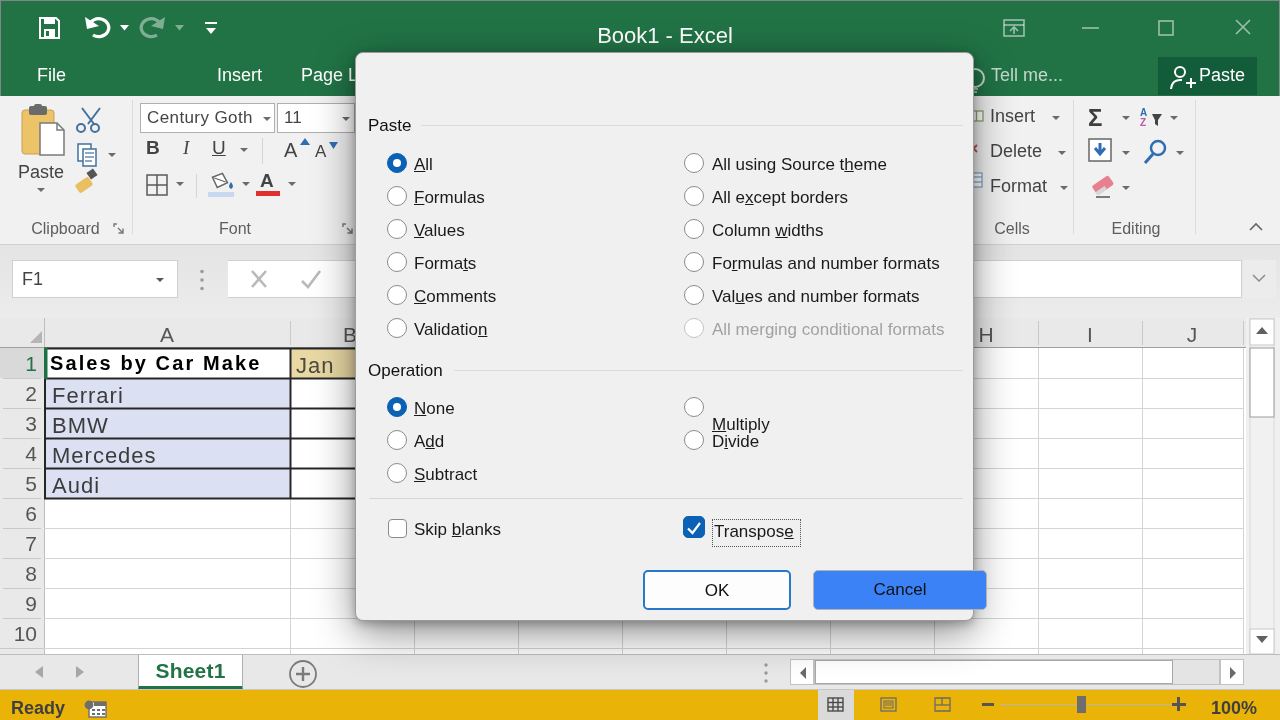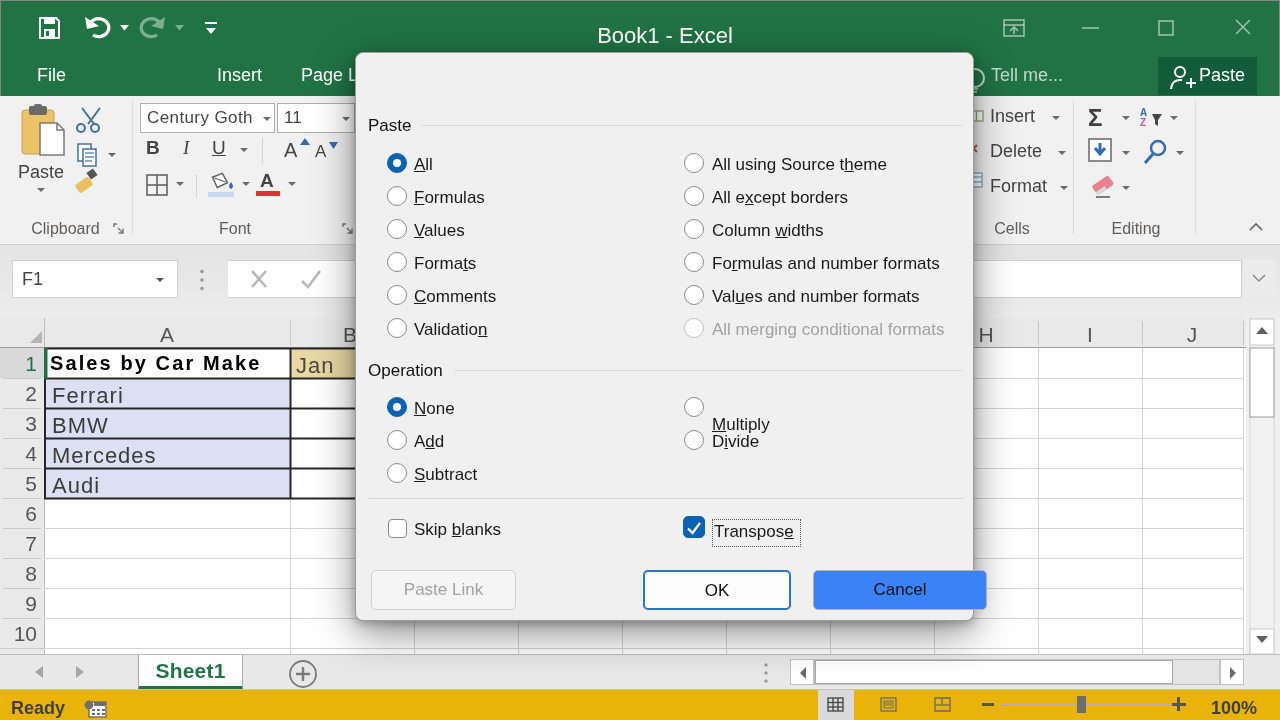--- a/index.html
+++ b/index.html
@@ -528,16 +528,15 @@
 
   <div class="cb" style="left:32px;top:466px;"></div>
   <div class="rlabel" style="left:58px;top:467px;">Skip <u>b</u>lanks</div>
   <div class="cb checked" style="left:327px;top:463px;width:22px;height:22px;border-radius:5px;">
     <svg width="20" height="20" viewBox="0 0 20 20" style="position:absolute;left:0;top:1px;">
         <path d="M4 10.5 l4.5 4.5 L16 5" stroke="#fff" stroke-width="2.2" fill="none"></path>
       </svg>
   </div>
   <div class="rlabel" style="left:356px;top:466px;border:1px dotted #555;padding:2px 6px 4px 1px;">Transpos<u>e</u></div>
 
-  <div class="btn" style="left:15px;top:517px;width:145px;background:#f5f5f5;border:1px solid #d2d2d2;color:#a3a3a3;">Paste Link</div>
   <div class="btn" style="left:287px;top:517px;width:148px;background:#fdfdfd;border:2px solid #2778cb;color:#111;">OK</div>
   <div class="btn" style="left:457px;top:517px;width:174px;background:#3b82f6;border:1px solid #b2b2b2;color:#111;">Cancel</div>
 </div>
 
 </body></html>

